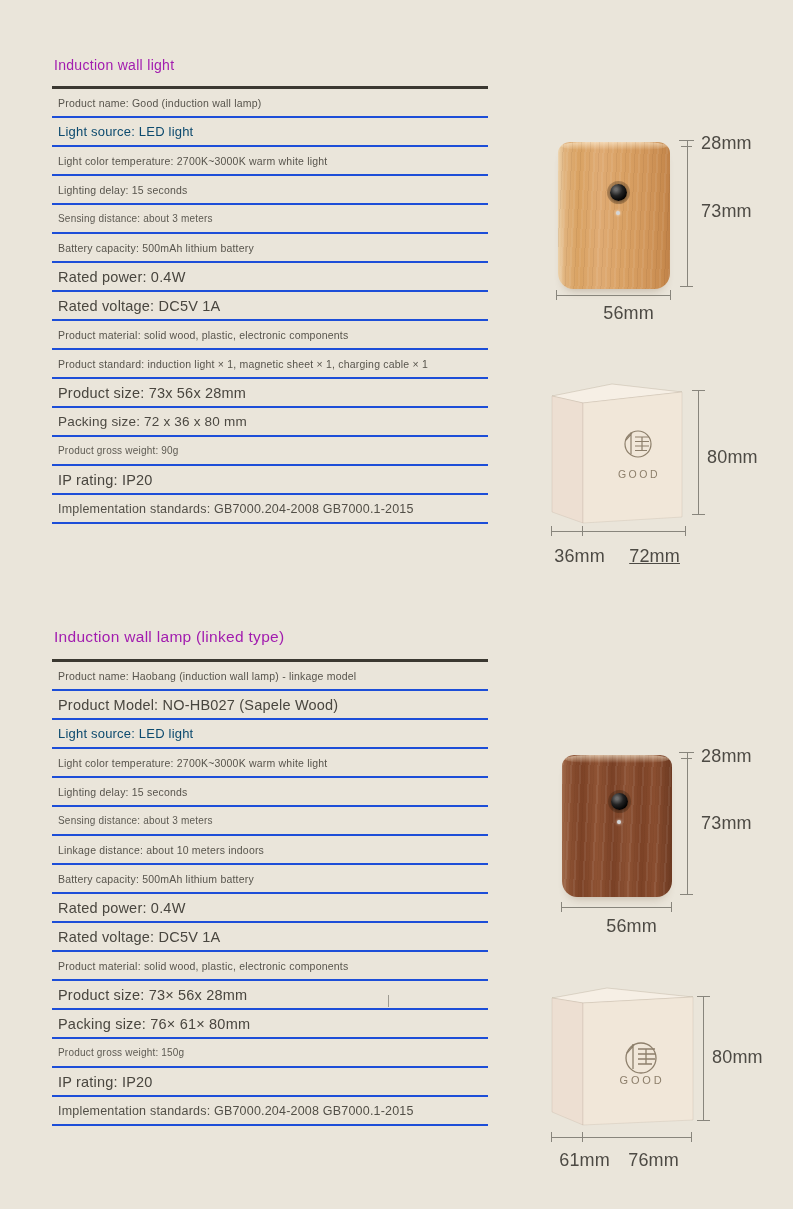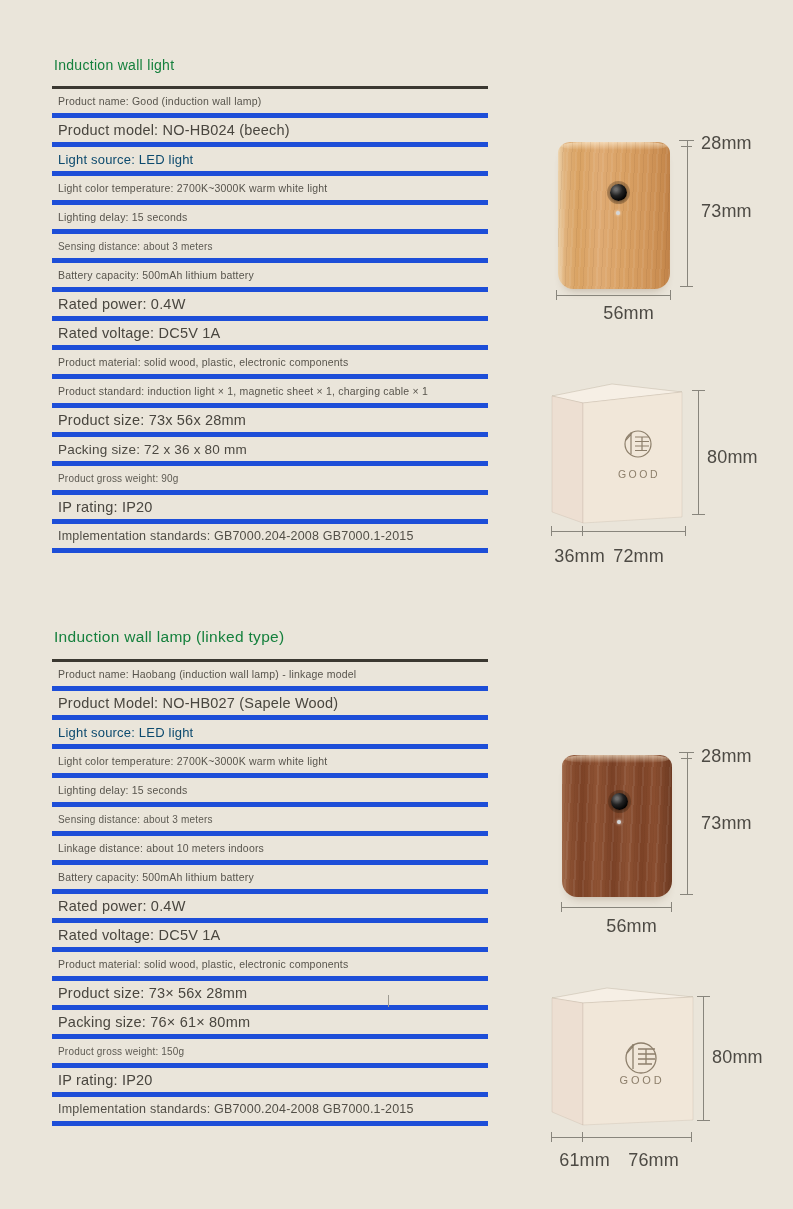--- a/index.html
+++ b/index.html
@@ -15,34 +15,34 @@
     margin:0 auto;
   }
   
   .spec{
     position:absolute;
     left:52px;width:436px;
   }
   .spec h2{
     margin:0 0 11px 2px;
     font-weight:400;
-    color:#15803d;
+    color:#a21caf;
     letter-spacing:.3px;
   }
   .spec.sec1 h2{font-size:14px;line-height:20px;padding-top:3px;}
   .spec.sec2 h2{font-size:15.5px;line-height:22px;padding-top:6px;}
   .thick-rule{
     height:3px;background:#3b3831;
   }
   .rows{width:100%;}
   .spec-row{
     height:29px;
     display:flex;align-items:center;
     padding-left:6px;box-sizing:border-box;
-    border-bottom:5px solid #1d4ed8;
+    border-bottom:2px solid #1d4ed8;
     white-space:nowrap;
     letter-spacing:.2px;
   }
   .spec-row.xs{font-size:10px;color:#5d5a52;}
   .spec-row.s {font-size:10.5px;color:#57544c;}
   .spec-row.m {font-size:12.5px;color:#524f47;}
   .spec-row.l {font-size:13px;color:#0c4a6e;}
   .spec-row.lg{font-size:13.5px;color:#4c4942;}
   .spec-row.xl{font-size:14.5px;color:#49463f;}
   .text-cursor{
@@ -100,23 +100,20 @@
 <body>
 
 <div class="page">
 
   <section class="spec sec1" style="top:52px;">
     <h2>Induction wall light</h2>
     <div class="thick-rule"></div>
     <div class="rows">
         <div class="spec-row s">
           <span>Product name: Good (induction wall lamp)</span>
-        </div>
-        <div class="spec-row xl">
-          <span>Product model: NO-HB024 (beech)</span>
         </div>
         <div class="spec-row l">
           <span>Light source: LED light</span>
         </div>
         <div class="spec-row s">
           <span>Light color temperature: 2700K~3000K warm white light</span>
         </div>
         <div class="spec-row s">
           <span>Lighting delay: 15 seconds</span>
         </div>
@@ -183,21 +180,21 @@
   </svg>
   <div class="dline v" style="left:698px;top:391px;height:124px;"></div>
   <div class="dtick h" style="left:692px;top:390px;width:13px;"></div>
   <div class="dtick h" style="left:692px;top:514px;width:13px;"></div>
   <div class="dlabel" style="left:707px;top:447px;">80mm</div>
   <div class="dline h" style="left:551px;top:531px;width:135px;"></div>
   <div class="dtick v" style="left:551px;top:526px;height:10px;"></div>
   <div class="dtick v" style="left:582px;top:526px;height:10px;"></div>
   <div class="dtick v" style="left:685px;top:526px;height:10px;"></div>
   <div class="dlabel b center" style="left:525px;top:546px;width:80px;">36mm</div>
-  <div class="dlabel b center" style="left:584px;top:546px;width:80px;">72mm</div>
+  <div class="dlabel b center" style="left:600px;top:546px;width:80px;text-decoration:underline;">72mm</div>
 
   <section class="spec sec2" style="top:620px;">
     <h2>Induction wall lamp (linked type)</h2>
     <div class="thick-rule"></div>
     <div class="rows">
         <div class="spec-row s">
           <span>Product name: Haobang (induction wall lamp) - linkage model</span>
         </div>
         <div class="spec-row xl">
           <span>Product Model: NO-HB027 (Sapele Wood)</span>

